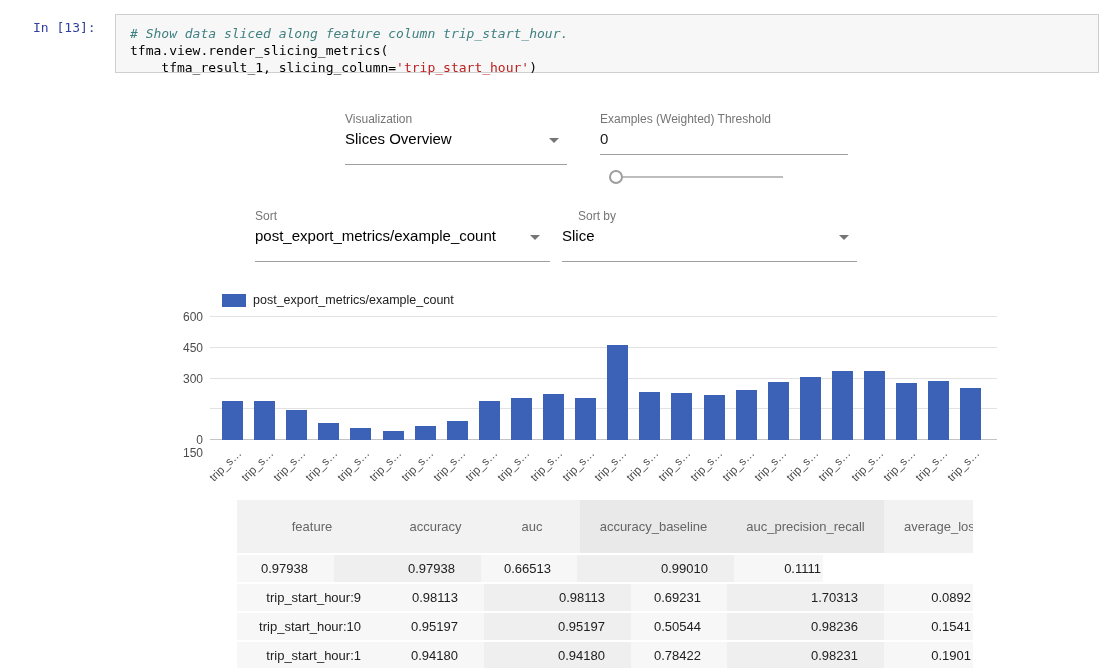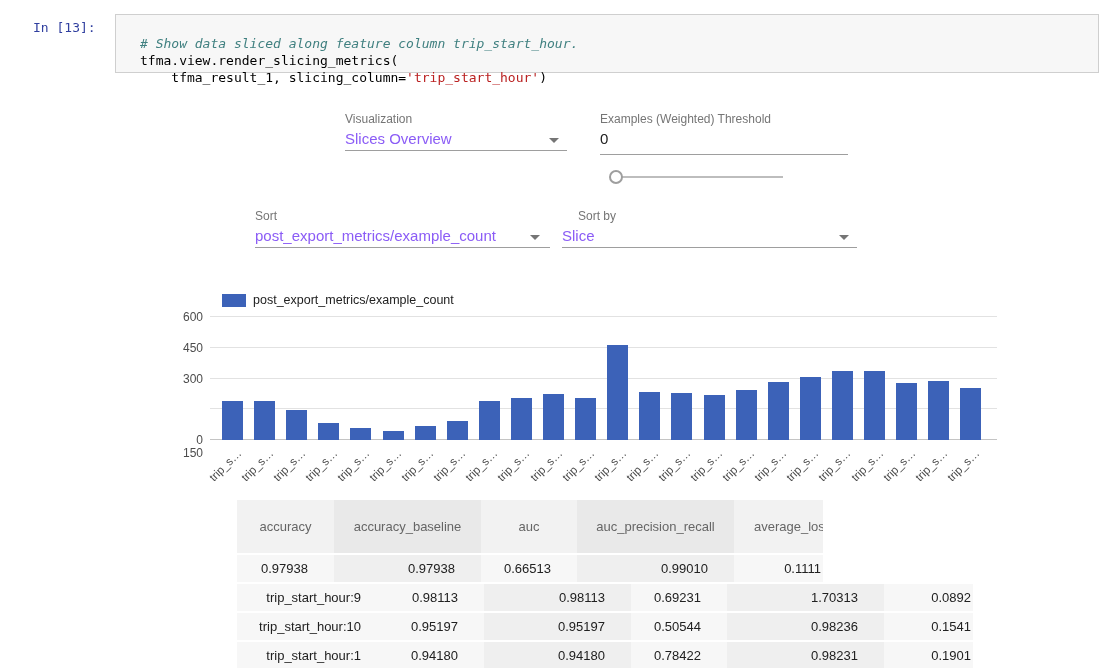--- a/index.html
+++ b/index.html
@@ -4,29 +4,29 @@
 <style>
   html,body{margin:0;padding:0;background:#fff;}
   .page{position:relative;width:1111px;height:668px;overflow:hidden;background:#fff;
         font-family:"Liberation Sans",sans-serif;}
 
   
   .prompt{position:absolute;left:33px;top:20px;font-family:"DejaVu Sans Mono",monospace;
           font-size:13px;color:#303F9F;}
   .code-box{position:absolute;left:115px;top:14px;width:966px;height:49px;
             background:#f7f7f7;border:1px solid #cfcfcf;padding:4px 8px;}
-  .code-box pre{margin:16px;font-family:"DejaVu Sans Mono",monospace;font-size:13px;
+  .code-box pre{margin:6px;font-family:"DejaVu Sans Mono",monospace;font-size:13px;
                 line-height:17px;color:#000;white-space:pre;}
   .tok-comment{color:#408080;font-style:italic;}
   .tok-string{color:#BA2121;}
 
   
   .ctl-label{position:absolute;font-size:12px;color:#757575;}
   .dropdown{position:absolute;}
-  .dropdown .val{font-size:15px;color:#8b5cf6;padding-bottom:3px;border-bottom:1px solid #9e9e9e;
+  .dropdown .val{font-size:15px;color:#000000;padding-bottom:17px;border-bottom:1px solid #9e9e9e;
                  white-space:nowrap;overflow:hidden;}
   .dd-arrow{position:absolute;top:8px;width:0;height:0;
             border-left:5px solid transparent;border-right:5px solid transparent;
             border-top:5px solid #757575;}
   .text-input{position:absolute;}
   .text-input .val{font-size:15px;color:#212121;padding-bottom:7px;border-bottom:1px solid #9e9e9e;}
 
   .slider-track{position:absolute;left:615px;top:176px;width:168px;height:2px;background:#bdbdbd;}
   .slider-knob{position:absolute;left:609px;top:170px;width:10px;height:10px;border-radius:50%;
                background:#fff;border:2px solid #9e9e9e;}
@@ -128,23 +128,24 @@
       <div class="bar" style="left: 621.9px; height: 69.29px; background: rgb(60, 98, 184);"></div>
       <div class="bar" style="left: 654px; height: 69.085px; background: rgb(60, 98, 184);"></div>
       <div class="bar" style="left: 686.1px; height: 56.58px; background: rgb(60, 98, 184);"></div>
       <div class="bar" style="left: 718.2px; height: 58.63px; background: rgb(60, 98, 184);"></div>
       <div class="bar" style="left: 750.3px; height: 51.865px; background: rgb(60, 98, 184);"></div>
     </div>
   <div id="axis-labels"></div>
 
   <div class="mtable" id="mtable">
       <div class="trow head">
+        <div class="tcell" style="width: 150px;">feature</div>
         <div class="tcell" style="width: 97px;">accuracy</div>
+        <div class="tcell" style="width: 96px;">auc</div>
         <div class="tcell dark" style="width: 147px;">accuracy_baseline</div>
-        <div class="tcell" style="width: 96px;">auc</div>
         <div class="tcell dark" style="width: 157px;">auc_precision_recall</div>
         <div class="tcell last" style="width: 89px;">average_loss</div>
       </div>
       <div class="trow body">
         <div class="tcell" style="width: 97px;">0.97938</div>
         <div class="tcell dark" style="width: 147px;">0.97938</div>
         <div class="tcell" style="width: 96px;">0.66513</div>
         <div class="tcell dark" style="width: 157px;">0.99010</div>
         <div class="tcell last" style="width: 89px;">0.1111</div>
       </div>

